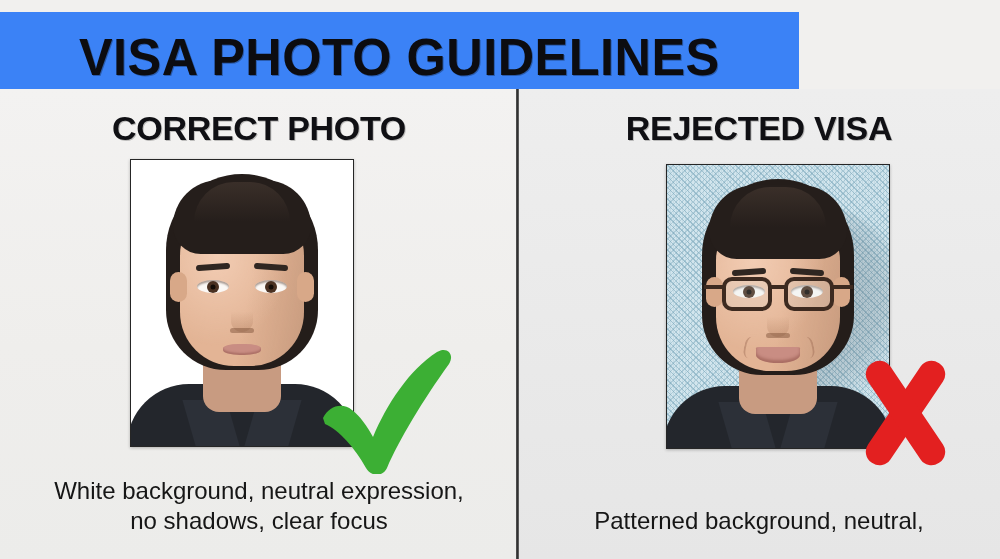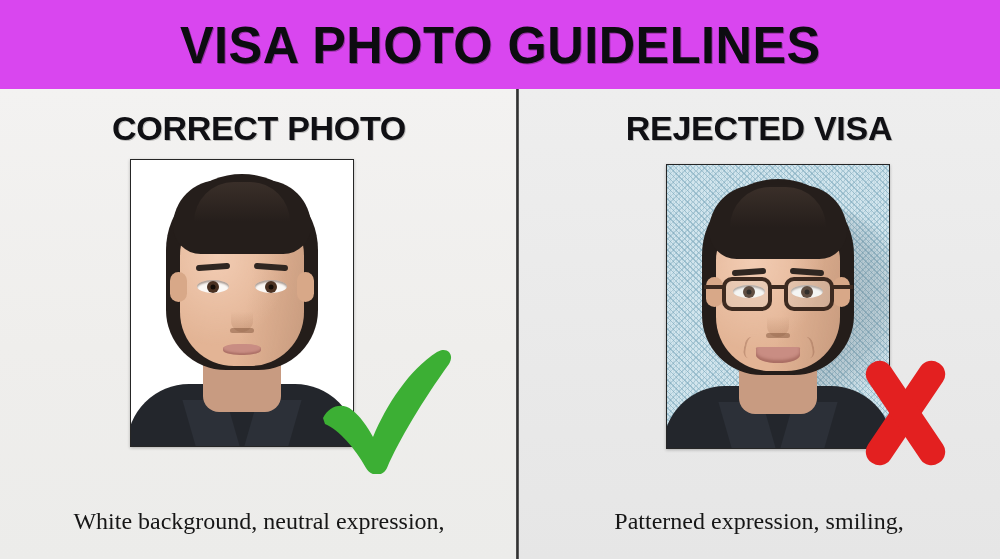--- a/index.html
+++ b/index.html
@@ -17,24 +17,24 @@
     position: relative;
     width: 1000px;
     height: 559px;
     background: #f1f0ee;
   }
 
   
   .header-band {
     position: absolute;
     left: 0;
-    top: 0;
-    width: 1000px;
+    top: 12px;
+    width: 799px;
     height: 89px;
-    background: #d946ef;
+    background: #3b82f6;
     display: flex;
     align-items: center;
     justify-content: center;
   }
   .header-title {
     font-family: "Liberation Sans", sans-serif;
     font-weight: bold;
     font-size: 52px;
     line-height: 1;
     letter-spacing: 0.5px;
@@ -379,21 +379,20 @@
   
   .caption {
     position: absolute;
     left: 0;
     right: 0;
     bottom: 22px;
     text-align: center;
     font-size: 24px;
     line-height: 1.28;
     color: #161616;
-    font-family: Liberation Serif, serif;
   }
   .caption span { display: block; }
 </style>
 </head>
 <body>
 
 <div class="infographic">
 
   <div class="header-band">
     <div class="header-title">VISA PHOTO GUIDELINES</div>
@@ -433,20 +432,21 @@
       </div>
 
       <div class="mark check-mark">
         <svg viewBox="0 0 140 130" width="140" height="130">
           <path d="M8 74 C14 62 27 58 37 66 C45 72 52 82 58 93 C72 60 94 26 122 8 C132 2 140 10 134 20 C108 56 84 96 72 124 C68 133 56 133 51 124 C40 104 24 86 10 80 Z" fill="#3caf34"></path>
         </svg>
       </div>
 
       <div class="caption">
         <span>White background, neutral expression,</span>
+        <span>no shadows, clear focus</span>
       </div>
     </div>
 
     <div class="panel panel-right">
 
       <div class="panel-heading">REJECTED VISA</div>
 
       <div class="photo-frame photo-right">
         <div class="pattern-bg"></div>
         <div class="portrait">
@@ -488,19 +488,19 @@
       <div class="mark cross-mark">
         <svg viewBox="0 0 115 112" width="115" height="112">
           <g fill="#e32020">
             <rect x="44" y="-4" width="27" height="120" rx="13" transform="rotate(34 57.5 56)"></rect>
             <rect x="44" y="-4" width="27" height="120" rx="13" transform="rotate(-34 57.5 56)"></rect>
           </g>
         </svg>
       </div>
 
       <div class="caption">
-        <span>Patterned expression, smiling,</span>
+        <span>Patterned background, neutral,</span>
       </div>
     </div>
   </div>
 
   <div class="divider"></div>
 </div>
 
 </body></html>

